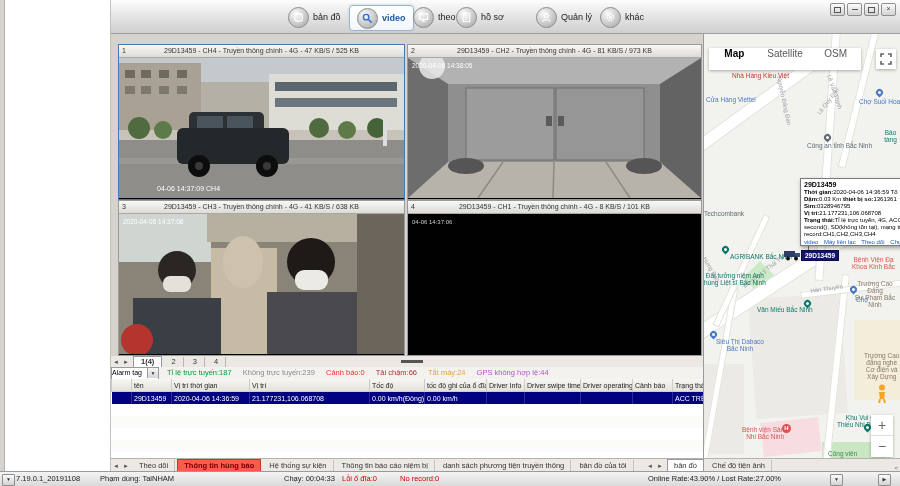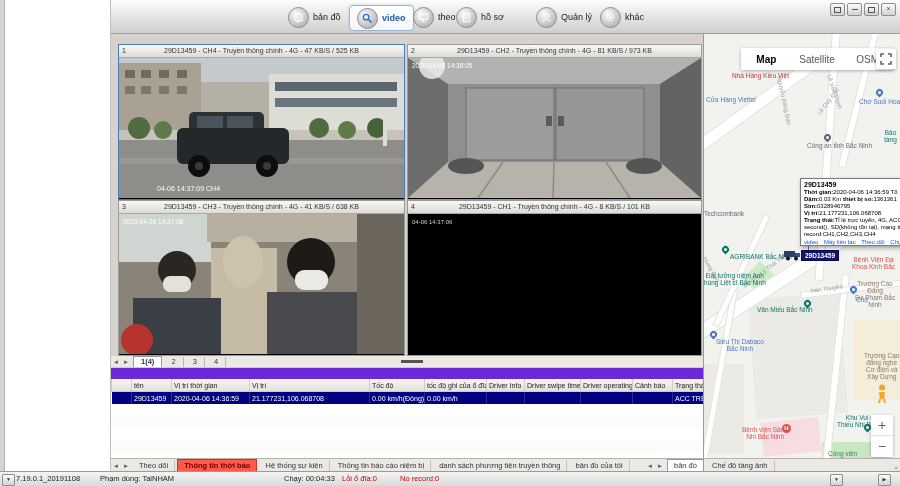--- a/index.html
+++ b/index.html
@@ -67,21 +67,21 @@
   
   #map{left:703px;top:34px;width:197px;height:424px;background:#f2f2ef;overflow:hidden;border-left:1px solid #9a9a9a;}
   .road{position:absolute;background:#ffffff;border:1px solid #e3e0d9;transform-origin:0 0;}
   .block{position:absolute;}
   .mlabel{position:absolute;font-size:6.5px;line-height:7px;white-space:pre-line;text-align:center;transform-origin:0 0;}
   .street{position:absolute;font-size:6px;color:#9aa0a6;white-space:nowrap;transform-origin:0 0;}
   .pin{position:absolute;width:7px;height:7px;border-radius:50% 50% 0 50%;transform:rotate(45deg);}
   .pin::after{content:"";position:absolute;left:2px;top:2px;width:3px;height:3px;border-radius:50%;background:#fff;}
   .hosp{position:absolute;width:9px;height:9px;border-radius:50%;background:#d9534f;color:#fff;font-size:6px;line-height:9px;text-align:center;font-weight:bold;}
   #maptype{position:absolute;left:5px;top:14px;width:152px;height:22px;background:#fff;box-shadow:0 1px 3px rgba(0,0,0,.3);
-     display:flex;align-items:center;font-size:10px;color:#565656;margin-left:32px;}
+     display:flex;font-size:10px;color:#565656;}
   #maptype span{flex:1;text-align:center;}
   #maptype .sel{color:#000;font-weight:bold;}
   #fsbtn{position:absolute;left:172px;top:15px;width:20px;height:20px;background:#fff;box-shadow:0 1px 3px rgba(0,0,0,.3);}
   #zoomctl{position:absolute;left:167px;top:381px;width:22px;height:42px;background:#fff;box-shadow:0 1px 3px rgba(0,0,0,.3);
      text-align:center;font-size:14px;color:#666;}
   #zoomctl div{height:20px;line-height:20px;}
   #zoomctl .zsep{height:1px;background:#e0e0e0;}
   #pegman{position:absolute;left:172px;top:350px;}
   
   #vmarker{position:absolute;left:80px;top:215px;display:flex;align-items:center;}
@@ -288,20 +288,34 @@
 
   <div class="abs" id="page-strip">
     <span class="navarr">◄</span><span class="navarr">►</span>
     <span class="ptab active">1(4)</span>
     <span class="ptab">2</span>
     <span class="ptab">3</span>
     <span class="ptab">4</span>
     <span class="dash"></span>
   </div>
 
+  <div class="abs" id="stat-strip">
+    <span id="combo">
+      <span>Alarm tag</span>
+      <span class="dd">▼</span>
+    </span>
+    <span id="stats">
+      <span class="stat" style="color:#009933">Tỉ lệ trực tuyến:187</span>
+      <span class="stat" style="color:#8a8a8a">Không trực tuyến:239</span>
+      <span class="stat" style="color:#ff2a2a">Cảnh báo:0</span>
+      <span class="stat" style="color:#aa3333">Tải chậm:66</span>
+      <span class="stat" style="color:#e8a33d">Tắt máy:24</span>
+      <span class="stat" style="color:#b94fd1">GPS không hợp lệ:44</span>
+    </span>
+  </div>
 
   <div class="abs" id="grid">
     <table>
       <colgroup>
         <col style="width:20px">
           <col style="width:40px">
           <col style="width:78px">
           <col style="width:120px">
           <col style="width:55px">
           <col style="width:62px">
@@ -345,41 +359,42 @@
     <div class="stripe"></div>
     <div class="stripe"></div>
     <div class="stripe"></div>
     <div class="stripe"></div>
     <div class="stripe"></div>
   </div>
 
   <div class="abs" id="btabs">
     <span class="navarr">◄</span><span class="navarr">►</span>
     <span class="btab">Theo dõi</span>
-    <span class="btab alarm">Thông tin thời báo</span>
+    <span class="btab alarm">Thông tin hùng báo</span>
     <span class="btab">Hệ thống sự kiện</span>
     <span class="btab">Thông tin báo cáo niệm bị</span>
     <span class="btab">danh sách phương tiện truyền thông</span>
     <span class="btab">bản đồ của tôi</span>
   </div>
 
   <div class="abs" id="mtabs">
     <span class="navarr">◄</span><span class="navarr">►</span>
     <span class="mtab active">bản đồ</span>
-    <span class="mtab">Chế độ tàng ảnh</span>
+    <span class="mtab">Chế độ tiện ảnh</span>
     <span class="navarr" style="float:right;margin-top:3px">&lt;</span>
   </div>
 
   <div class="abs" id="statusbar">
     <span class="sbtn" style="left:2px">▼</span>
     <span class="abs" style="left:16px">7.19.0.1_20191108</span>
     <span class="abs" style="left:100px">Phạm dùng: TaiNHAM</span>
     <span class="abs" style="left:284px">Chạy: 00:04:33</span>
     <span class="abs red" style="left:342px">Lỗi ổ đĩa:0</span>
     <span class="abs red" style="left:400px">No record:0</span>
+    <span class="abs" style="left:648px">Online Rate:43.90% / Lost Rate:27.00%</span>
     <span class="sbtn" style="left:830px">▼</span>
     <span class="sbtn" style="left:878px">▶</span>
   </div>
 
   <div class="abs" id="map">
 
     <div class="block" style="left:48px;top:262px;width:92px;height:120px;background:#eceae5;transform:rotate(-4deg)"></div>
     <div class="block" style="left:0;top:330px;width:40px;height:90px;background:#eceae5"></div>
     <div class="block" style="left:150px;top:286px;width:47px;height:80px;background:#f3edda"></div>
     <div class="block" style="left:44px;top:232px;width:24px;height:24px;background:#cdeac6;transform:rotate(45deg)"></div>

